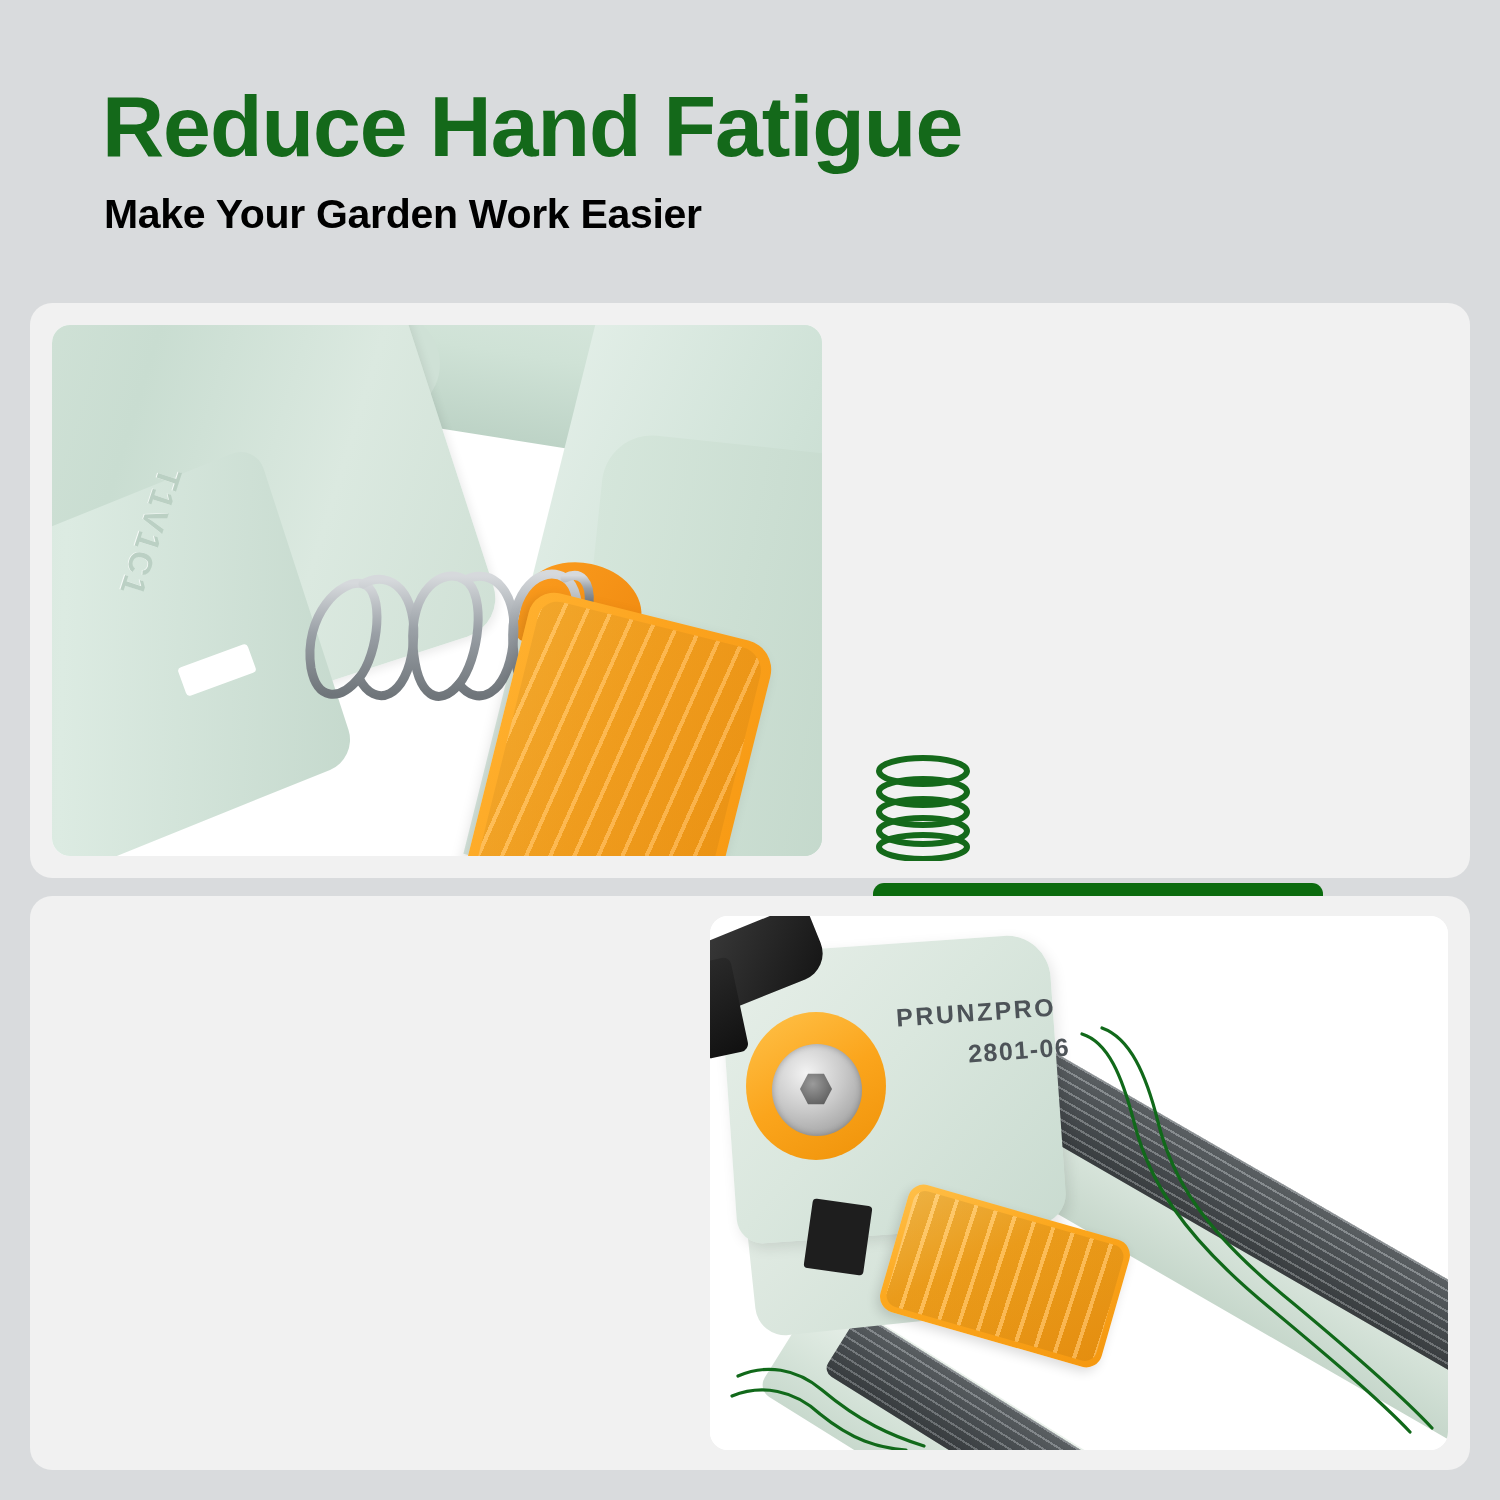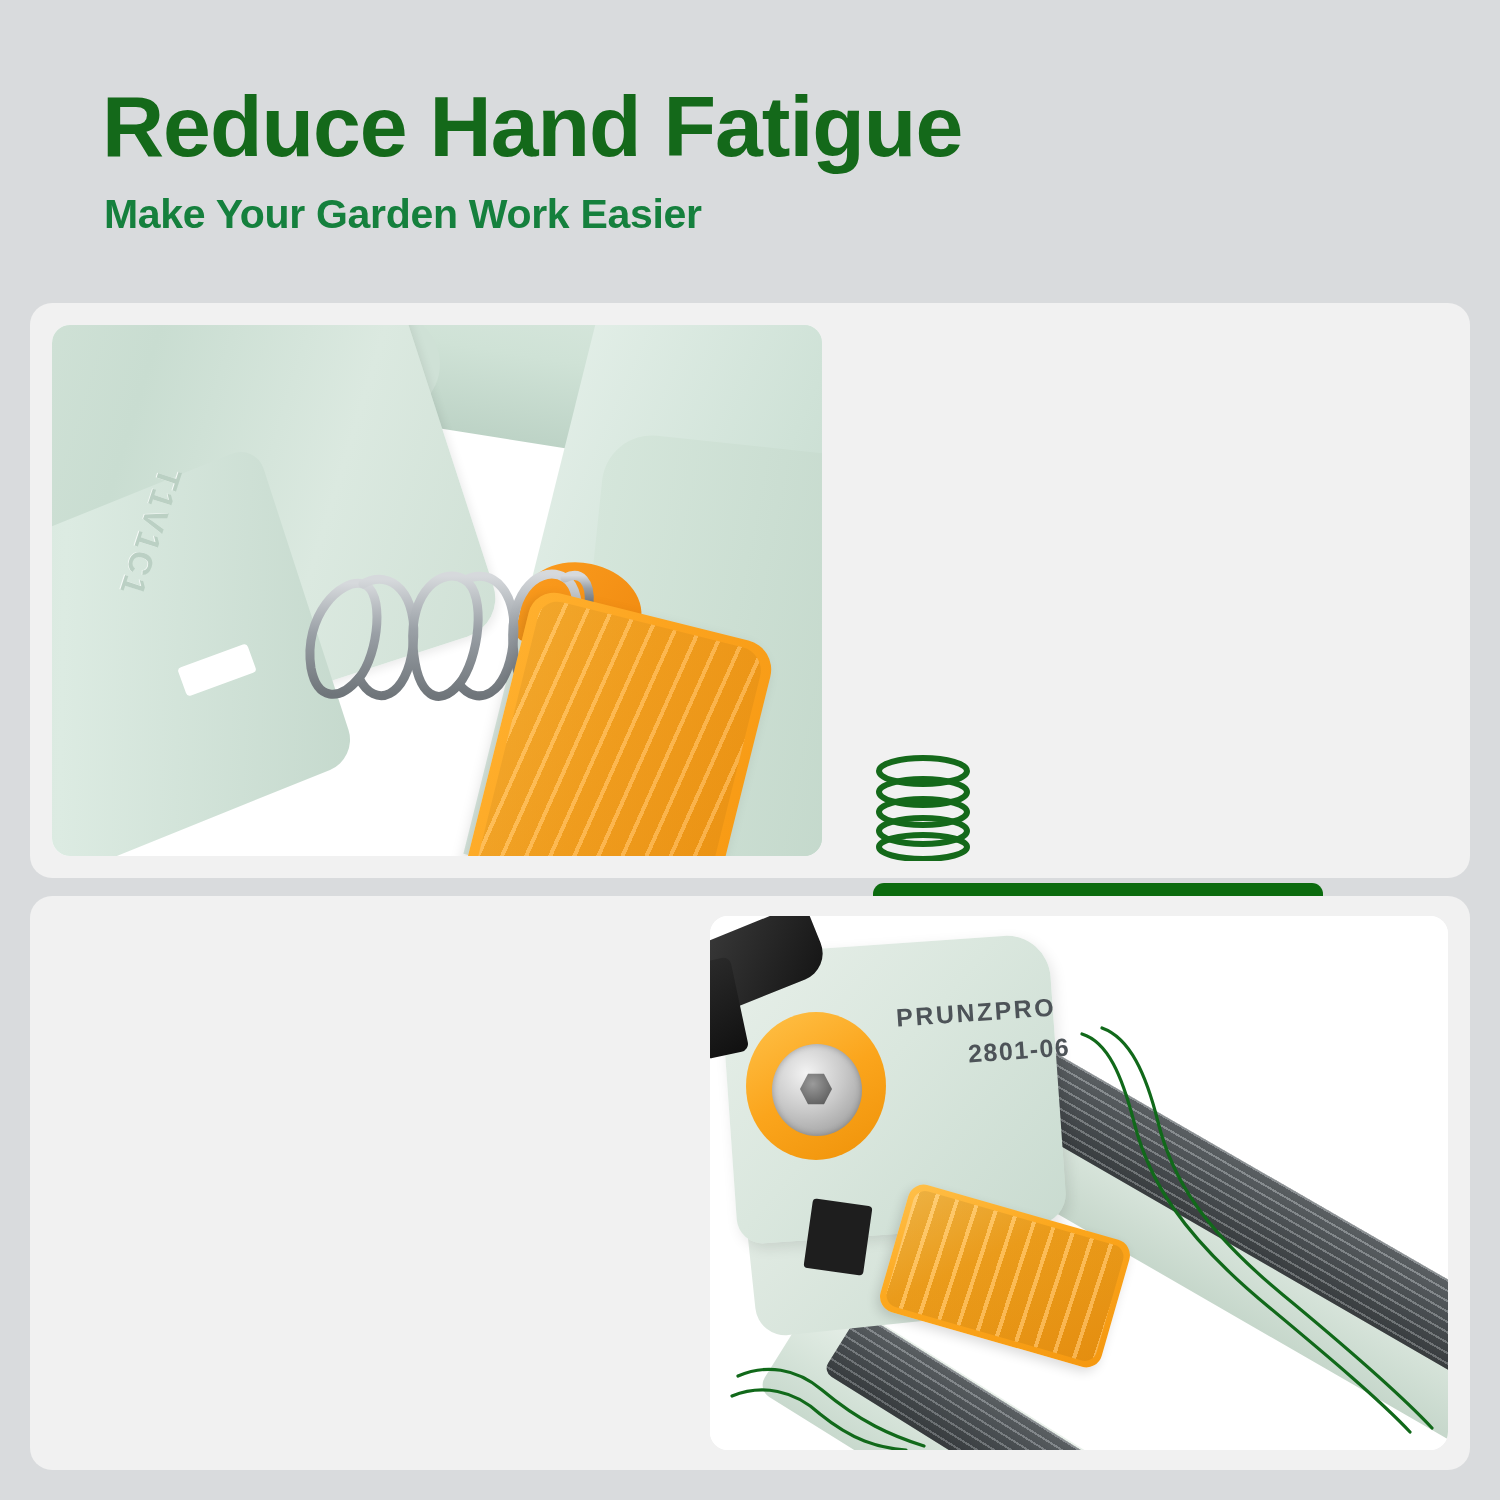--- a/index.html
+++ b/index.html
@@ -15,21 +15,21 @@
   .header { position:absolute; left:0; top:0; width:1500px; height:280px; }
   .title {
     position:absolute; left:102px; top:83px;
     font-size:86px; font-weight:bold; letter-spacing:-1px;
     color:#14691a; line-height:1;
     white-space:nowrap;
   }
   .subtitle {
     position:absolute; left:104px; top:194px;
     font-size:41px; font-weight:bold; letter-spacing:-0.3px;
-    color:#15803d; line-height:1;
+    color:#000000; line-height:1;
     white-space:nowrap;
   }
 
   
   .card {
     position:absolute;
     background:#f1f1f1;
     border-radius:22px;
   }
   #card-spring { left:30px; top:303px; width:1440px; height:575px; }

